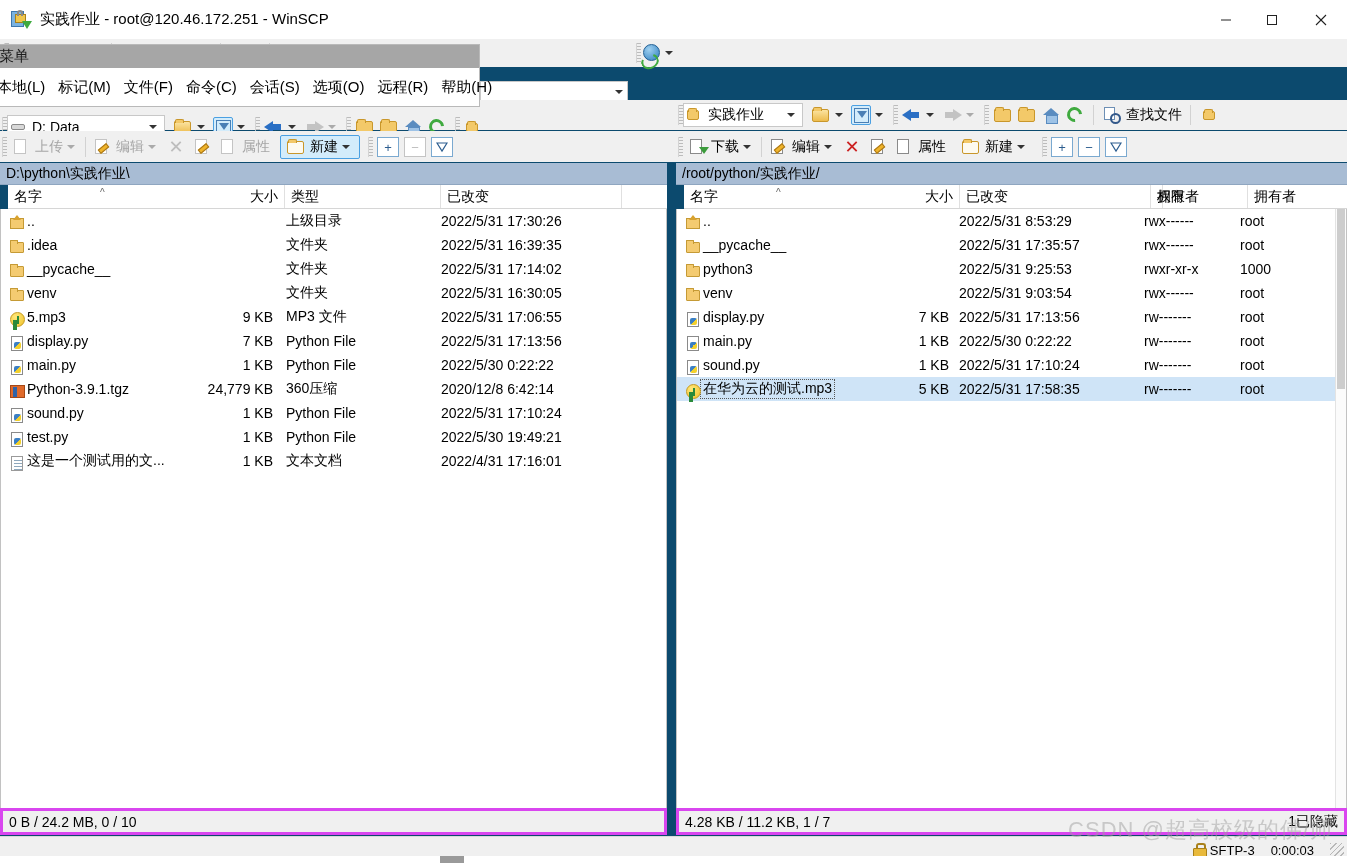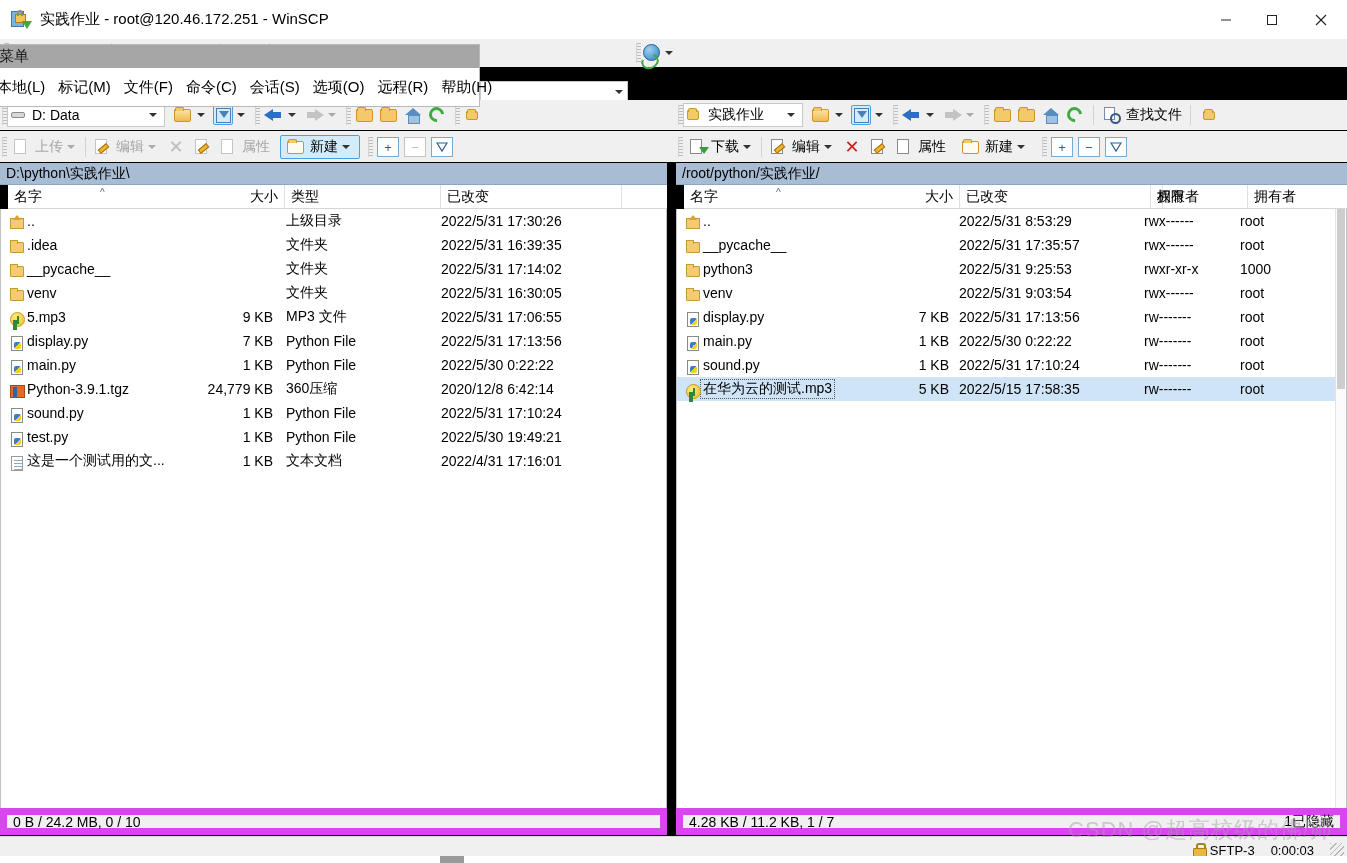--- a/index.html
+++ b/index.html
@@ -4,21 +4,21 @@
 <style>
   * { box-sizing: border-box; }
   html, body {
     margin: 0; padding: 0;
     width: 1347px; height: 863px;
     overflow: hidden;
     font-family: "Liberation Sans", "DejaVu Sans", sans-serif;
     background: #ffffff;
     -webkit-font-smoothing: antialiased;
   }
-  #app { position: relative; width: 1347px; height: 863px; background:#000000; }
+  #app { position: relative; width: 1347px; height: 863px; background:#0c4a6e; }
 
   
   .titlebar {
     position:absolute; left:0; top:0; width:1347px; height:39px;
     background:#ffffff; display:flex; align-items:center;
   }
   .title-icon { width:22px; height:22px; margin-left:10px; position:relative; flex:none; }
   .title-text { font-size:15px; color:#000; margin-left:8px; white-space:nowrap; }
   .win-btns { margin-left:auto; display:flex; height:39px; }
   .win-btn { width:46px; height:39px; display:flex; align-items:center; justify-content:center;
@@ -165,21 +165,21 @@
   .panel.left .panel-body  { height:604px; }
   .panel.right .panel-body { height:604px; }
 
   .vscroll { position:absolute; right:0; top:0; width:11px; height:100%; background:#fbfbfb;
      border-left:1px solid #e3e3e3; }
   .vscroll .thumb { position:absolute; left:1px; top:0; width:8px; height:180px; background:#cdcdcd; }
 
   
   .statusrow { position:absolute; top:808px; left:0; width:1347px; height:28px; }
   .status-box { position:absolute; top:0; height:27px; background:#f0f0f0;
-     border:7px solid #d946ef; display:flex; align-items:center; font-size:14px; color:#000; }
+     border:3px solid #d946ef; display:flex; align-items:center; font-size:14px; color:#000; }
   .status-box.l { left:0; width:667px; padding-left:6px; }
   .status-box.r { left:676px; width:671px; padding-left:6px; }
   .status-box .right-txt { margin-left:auto; margin-right:6px; }
 
   .botbar { position:absolute; top:836px; left:0; width:1347px; height:27px;
      background:#f0f0f0; border-top:1px solid #dadada; display:flex; align-items:center; }
   .botbar .spacer { flex:1; }
   .lock { width:14px;height:14px;position:relative;margin-right:4px; }
   .lock:after{content:"";position:absolute;left:1px;top:5px;width:12px;height:9px;background:#e8b93b;border:1px solid #a8801a;border-radius:1px;}
   .lock:before{content:"";position:absolute;left:4px;top:0px;width:6px;height:6px;border:2px solid #a8801a;border-bottom:none;border-radius:3px 3px 0 0;}
@@ -274,21 +274,21 @@
     <div class="tbitem" style="left:636px; top:1px;">
       <div class="gripper"></div>
       <div class="ico">
           <div class="globe"></div>
         </div>
       <div class="caret"></div>
     </div>
   </div>
 
   <div class="toolstrip tb-row2" style="top:100px; height:30px;">
-    <div class="tbitem" style="left:2px; top:2px;">
+    <div class="tbitem" style="left:2px; top:14px;">
       <div class="gripper"></div>
       <div class="pathbox" style="width:158px;">
         <div class="ico sm">
           <div style="position:absolute;left:1px;top:5px;width:14px;height:6px;background:#d8d8d8;border:1px solid #8a8a8a;border-radius:2px;"></div>
         </div>
         <div class="pb-text">D: Data</div>
         <div class="pb-caret caret"></div>
       </div>
       <div class="ico" style="margin-left:8px;">
           <div class="folder open"></div>
@@ -715,21 +715,21 @@
             <div class="cell" style="left:563px;width:90px;">root</div>
           </div>
           <div class="row sel">
             <div class="cell name" style="left:4px;width:272px;text-align:center;">
               <span class="fico">
                 <span class="fi-mp3"></span>
               </span>
               <span class="namebox">在华为云的测试.mp3</span>
             </div>
             <div class="cell r" style="left:180px;width:92px;">5 KB</div>
-            <div class="cell" style="left:282px;width:185px;">2022/5/15 17:58:35</div>
+            <div class="cell" style="left:282px;width:185px;">2022/5/31 17:58:35</div>
             <div class="cell" style="left:467px;width:95px;">rw-------</div>
             <div class="cell" style="left:563px;width:90px;">root</div>
           </div>
         </div>
       <div class="vscroll">
         <div class="thumb"></div>
       </div>
     </div>
   </div>
 

